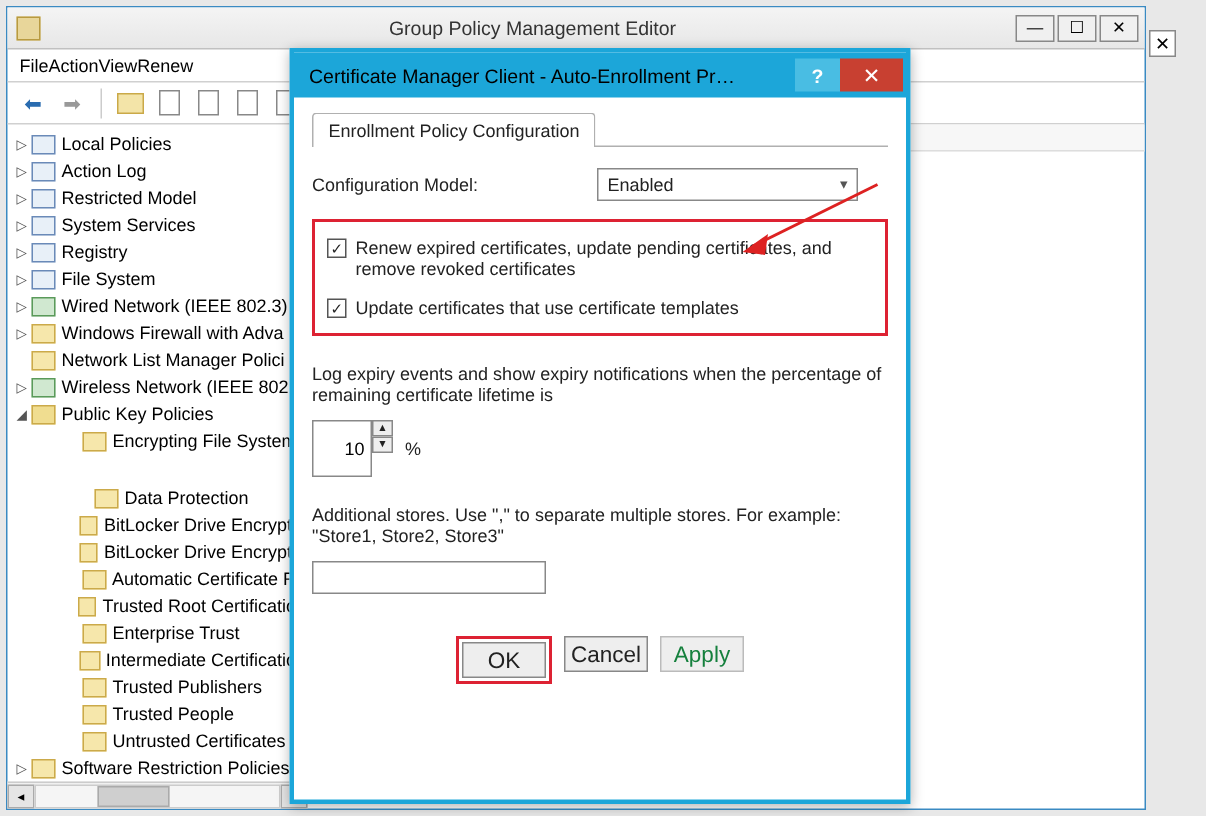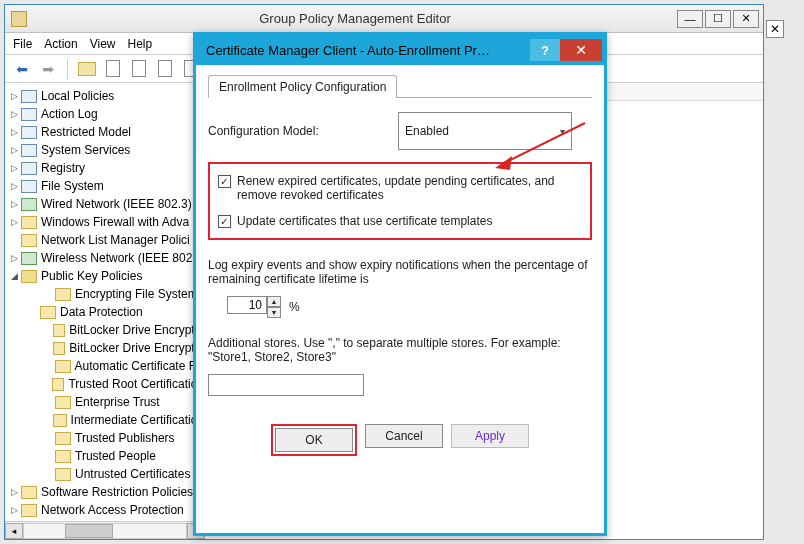--- a/index.html
+++ b/index.html
@@ -5,21 +5,21 @@
   * { box-sizing: border-box; font-family: "Segoe UI", Tahoma, sans-serif; }
   body { margin: 0; width: 804px; height: 544px; background: #e8e8e8; overflow: hidden; position: relative; }
   .outer-close { position:absolute; top:20px; right:20px; width:18px; height:18px; border:1px solid #888; display:flex;align-items:center;justify-content:center;font-size:12px;background:#fff;}
   
   .window { position:absolute; left:4px; top:4px; width:760px; height:536px; background:#fff; border:1px solid #3a8ac2;}
   .titlebar { height:28px; background:linear-gradient(#f4f4f4,#e7e7e7); border-bottom:1px solid #c0c0c0; display:flex; align-items:center;}
   .title-icon { width:16px; height:16px; margin:0 6px; background:#e8d69a; border:1px solid #b89a40;}
   .title-text { flex:1; text-align:center; font-size:13px; color:#333;}
   .title-btns { display:flex; gap:2px; margin-right:4px;}
   .tbtn { width:26px; height:18px; border:1px solid #888; background:#f0f0f0; font-size:11px; display:flex;align-items:center;justify-content:center;}
-  .menubar { height:22px; border-bottom:1px solid #d0d0d0; display:flex; align-items:center; gap:12px; padding:0 8px; font-size:12px;}
+  .menubar { height:22px; border-bottom:1px solid #d0d0d0; display:flex; align-items:center; padding:0 8px; font-size:12px;}
   .toolbar { height:28px; border-bottom:1px solid #d0d0d0; display:flex; align-items:center; gap:4px; padding:0 6px;}
   .tb-icon { width:22px; height:22px; display:flex; align-items:center; justify-content:center; font-size:14px;}
   .tb-arrow { color:#2a6cb0;}
   .tb-fwd { color:#999;}
   .tb-folder { background:#f3e4a8; border:1px solid #caa948; width:18px; height:14px;}
   .tb-sheet { background:#fff; border:1px solid #888; width:14px; height:17px;}
   .body { position:relative; height:calc(100% - 78px);}
   .tree { position:absolute; left:0; top:0; bottom:18px; width:200px; overflow:hidden; border-right:1px solid #d0d0d0; font-size:12px; padding-top:4px;}
   .tree-row { display:flex; align-items:center; height:18px; padding-left:6px; white-space:nowrap;}
   .tree-row.sub2 { padding-left:40px;}
@@ -38,36 +38,36 @@
   .dialog { position:absolute; left:193px; top:32px; width:414px; height:504px; border:3px solid #1ca6d9; background:#fff; box-shadow:0 2px 8px rgba(0,0,0,.3);}
   .dlg-title { height:30px; background:#1ca6d9; display:flex; align-items:center; color:#000;}
   .dlg-title-text { flex:1; padding-left:10px; font-size:13px; white-space:nowrap; overflow:hidden; text-overflow:ellipsis;}
   .dlg-help { width:30px; height:22px; background:#49bde3; color:#fff; display:flex;align-items:center;justify-content:center; font-size:13px; font-weight:bold;}
   .dlg-close { width:42px; height:22px; background:#c84031; color:#fff; display:flex;align-items:center;justify-content:center; font-size:14px; margin-right:2px;}
   .dlg-body { padding:10px 12px; font-size:12px; color:#222;}
   .tab-strip { display:flex; border-bottom:1px solid #b0b0b0;align-items:flex-end;}
   .tab { padding:4px 10px; border:1px solid #b0b0b0; border-bottom:none; background:#fff; border-radius:3px 3px 0 0; margin-bottom:-1px;}
   .form-row { margin-top:18px;}
   .form-inline { display:flex; align-items:center; gap:10px; margin-top:14px;}
-  .combo { flex:0 0 174px; height:38px; border:1px solid #888; display:flex; align-items:center; padding-left:6px; position:relative; font-size:12px;}
+  .combo { flex:0 0 174px; height:22px; border:1px solid #888; display:flex; align-items:center; padding-left:6px; position:relative; font-size:12px;}
   .combo::after { content:"▾"; position:absolute; right:6px; font-size:10px; color:#555;}
   .chk-group { border:2px solid #d23; padding:8px 8px 10px; margin-top:12px;}
   .chk-row { display:flex; gap:6px; margin-top:2px;}
   .chk { width:13px; height:13px; border:1px solid #555; display:inline-flex;align-items:center;justify-content:center; font-size:10px; margin-top:1px;}
   .chk.checked::after{content:"✓";}
   .chk-label { flex:1; line-height:14px;}
   .spinner { display:flex; align-items:center; gap:8px; margin-top:10px;}
   .spin-box { display:flex;}
-  .spin-input { width:40px; height:18px; border:1px solid #888; text-align:right; padding-right:4px; font-size:12px;margin-left:19px;}
+  .spin-input { width:40px; height:38px; border:1px solid #888; text-align:right; padding-right:4px; font-size:12px;}
   .spin-btns { display:flex; flex-direction:column;}
   .spin-btn { width:14px; height:11px; border:1px solid #888; background:#eee; font-size:7px; display:flex;align-items:center;justify-content:center;}
   .stores-input { width:156px; height:22px; border:1px solid #888; margin-top:10px;}
   .dlg-btns { display:flex; gap:8px; justify-content:center; margin-top:28px;}
-  .btn { width:78px; height:24px; border:1px solid #888; background:#eee; font-size:12px; display:flex;align-items:center;justify-content:center;}
-  .btn.disabled { color:#6d28d9; border-color:#bbb;}
+  .btn { width:56px; height:24px; border:1px solid #888; background:#eee; font-size:15px; display:flex;align-items:center;justify-content:center;}
+  .btn.disabled { color:#15803d; border-color:#bbb;}
   .btn-highlight { padding:2px; border:2px solid #d23; display:inline-block;}
   
   .arrow-svg { position:absolute; left:490px; top:118px; pointer-events:none;}
 </style>
 </head>
 <body>
 
 <div class="outer-close">✕</div>
 
 <div class="window">
@@ -77,21 +77,21 @@
     <div class="title-btns">
       <div class="tbtn">—</div>
       <div class="tbtn">☐</div>
       <div class="tbtn">✕</div>
     </div>
   </div>
   <div class="menubar">
     <span>File</span>
     <span>Action</span>
     <span>View</span>
-    <span>Help</span>
+    <span>Renew</span>
   </div>
   <div class="toolbar">
     <div class="tb-icon tb-arrow">⬅</div>
     <div class="tb-icon tb-fwd">➡</div>
     <div style="width:1px;height:20px;background:#ccc;margin:0 4px;"></div>
     <div class="tb-icon">
         <div class="tb-folder"></div>
       </div>
     <div class="tb-icon">
         <div class="tb-sheet"></div>
@@ -162,21 +162,21 @@
         <div class="tree-row" style="padding-left: 6px;">
           <span class="expander">◢</span>
           <span class="node-icon ic-folder open"></span>
           <span>Public Key Policies</span>
         </div>
         <div class="tree-row sub2" style="padding-left: 40px;">
           <span class="expander"></span>
           <span class="node-icon ic-folder"></span>
           <span>Encrypting File System</span>
         </div>
-        <div class="tree-row sub2" style="padding-left: 25px;">
+        <div class="tree-row sub2" style="padding-left: 48px; margin-top: 20px;">
           <span class="expander"></span>
           <span class="node-icon ic-folder"></span>
           <span>Data Protection</span>
         </div>
         <div class="tree-row sub2" style="padding-left: 40px;">
           <span class="expander"></span>
           <span class="node-icon ic-folder"></span>
           <span>BitLocker Drive Encryptio</span>
         </div>
         <div class="tree-row sub2" style="padding-left: 40px;">

